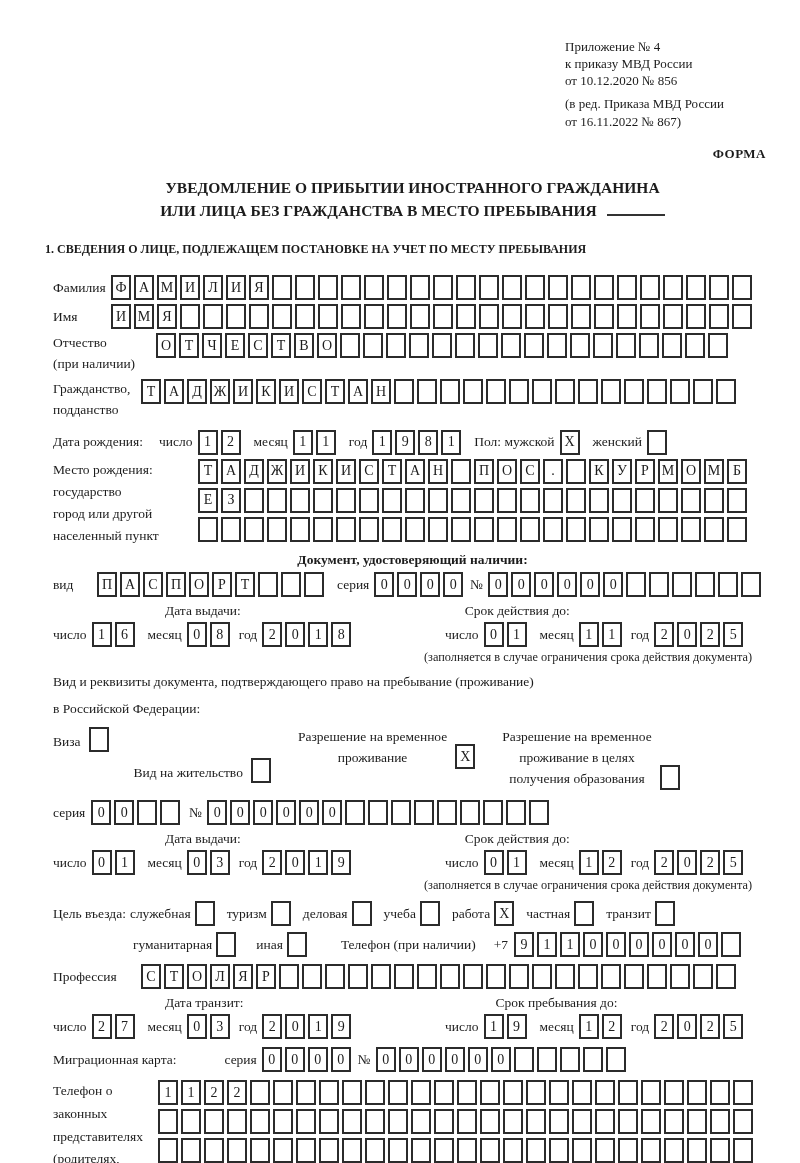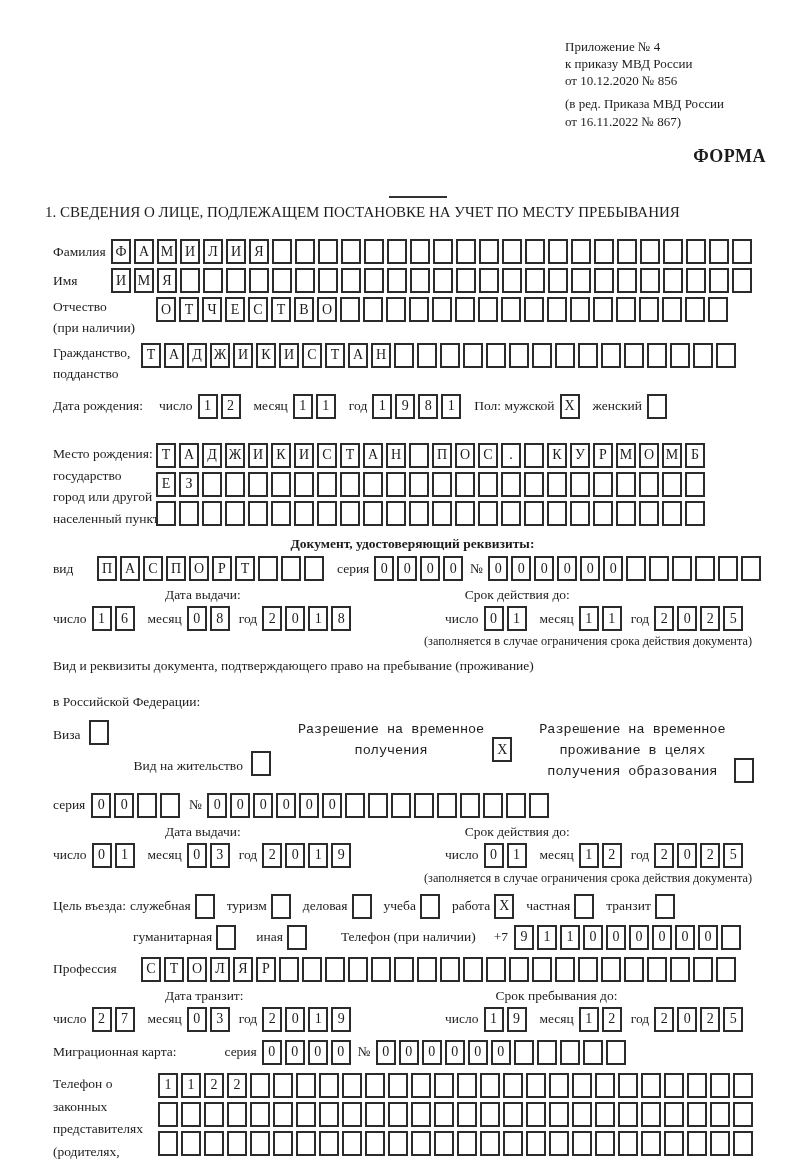--- a/index.html
+++ b/index.html
@@ -6,24 +6,24 @@
   html,body{margin:0;padding:0;background:#e8e8e8;}
   .page{
     width:800px;height:1163px;margin:0 auto;background:#fff;color:#1c1c1c;
     font-family:"Liberation Serif","DejaVu Serif",serif;font-size:13.5px;
     padding:38px 28px 0 53px;position:relative;overflow:hidden;
   }
   
   .ref{margin-left:512px;font-size:13px;line-height:1.32;}
   .ref div{white-space:nowrap;}
   .ref .gap{margin-top:6px;}
-  .forma{text-align:right;padding-right:6px;font-weight:bold;font-size:18px;margin-top:16px;letter-spacing:.5px;}
+  .forma{text-align:right;padding-right:6px;font-weight:bold;font-size:13px;margin-top:16px;letter-spacing:.5px;}
   .title{text-align:center;font-weight:bold;font-size:15.5px;line-height:1.5;margin-top:14px;}
   .uline{display:inline-block;width:58px;border-bottom:2px solid #333;margin-left:10px;height:1em;}
-  .sec{font-weight:normal;font-size:15px;margin-left:-8px;white-space:nowrap;}
+  .sec{font-weight:bold;font-size:12px;margin-top:20px;margin-left:-8px;white-space:nowrap;}
 
   .row{display:flex;align-items:center;margin-top:4px;white-space:nowrap;}
   .row.top{align-items:flex-start;}
   .lbl{flex:0 0 auto;margin-right:6px;}
   .lblcol{flex:0 0 auto;line-height:1.55;}
   .boxes{display:inline-flex;flex:0 0 auto;}
   .box{
     flex:0 0 auto;width:20px;height:25px;border:2px solid #2b2b2b;margin-right:3px;
     display:inline-flex;align-items:center;justify-content:center;
     font-size:14px;background:#fff;
@@ -37,42 +37,43 @@
   .hdrs .h1{margin-left:112px;}
   .hdrs .h2{margin-left:224px;}
   .drow{display:flex;align-items:center;margin-top:3px;}
   .dg{display:flex;align-items:center;}
   .dg1{width:392px;}
   .note{font-size:12.3px;text-align:right;padding-right:20px;margin-top:3px;}
   .intro{margin-top:9px;}
   .opts{display:flex;align-items:flex-start;margin-top:10px;}
   .opt{display:flex;align-items:flex-end;}
   .opt .olbl{margin-right:8px;line-height:1.5;}
-  .opt .stack{text-align:center;line-height:1.55;font-family:Liberation Mono, monospace;}
+  .opt .stack{text-align:center;line-height:1.55;}
   .purpose .sub{margin-right:4px;}
   .purpose .boxes{margin-right:9px;}
   .phone-prefix{margin:0 6px 0 14px;}
 </style>
 </head>
 <body>
 
 <div class="page">
 
   <div class="ref">
     <div>Приложение № 4</div>
     <div>к приказу МВД России</div>
     <div>от 10.12.2020 № 856</div>
     <div class="gap">(в ред. Приказа МВД России</div>
     <div>от 16.11.2022 № 867)</div>
   </div>
 
   <div class="forma">ФОРМА</div>
 
   <div class="title">
-    <div><span class="uline"></span></div>
+    <div>УВЕДОМЛЕНИЕ О ПРИБЫТИИ ИНОСТРАННОГО ГРАЖДАНИНА</div>
+    <div><span>ИЛИ ЛИЦА БЕЗ ГРАЖДАНСТВА В МЕСТО ПРЕБЫВАНИЯ</span><span class="uline"></span></div>
   </div>
 
   <div class="sec">1. СВЕДЕНИЯ О ЛИЦЕ, ПОДЛЕЖАЩЕМ ПОСТАНОВКЕ НА УЧЕТ ПО МЕСТУ ПРЕБЫВАНИЯ</div>
 
   <div class="row" style="margin-top:18px;">
     <span class="lbl" style="width:52px;">Фамилия</span>
     <span class="boxes">
         <span class="box">Ф</span>
         <span class="box">А</span>
         <span class="box">М</span>
@@ -229,21 +230,21 @@
     <span class="sub ml">Пол: мужской</span>
     <span class="boxes">
         <span class="box">X</span>
       </span>
     <span class="sub ml">женский</span>
     <span class="boxes">
         <span class="box"></span>
       </span>
   </div>
 
-  <div class="row top" style="margin-top:24px;">
+  <div class="row top" style="margin-top:4px;gap:42px;">
     <span class="lblcol" style="width:103px;line-height:1.62;">
       <div>Место рождения:</div>
       <div>государство</div>
       <div>город или другой</div>
       <div>населенный пункт</div>
     </span>
     <span class="boxcol">
       <span class="boxes">
           <span class="box">Т</span>
           <span class="box">А</span>
@@ -318,21 +319,21 @@
           <span class="box"></span>
           <span class="box"></span>
           <span class="box"></span>
           <span class="box"></span>
           <span class="box"></span>
           <span class="box"></span>
         </span>
     </span>
   </div>
 
-  <div class="docheading">Документ, удостоверяющий реквизиты:</div>
+  <div class="docheading">Документ, удостоверяющий наличии:</div>
 
   <div class="row">
     <span class="lbl" style="width:38px;">вид</span>
     <span class="boxes">
         <span class="box">П</span>
         <span class="box">А</span>
         <span class="box">С</span>
         <span class="box">П</span>
         <span class="box">О</span>
         <span class="box">Р</span>
@@ -407,39 +408,39 @@
           <span class="box">0</span>
           <span class="box">2</span>
           <span class="box">5</span>
         </span>
     </span>
   </div>
 
   <div class="note">(заполняется в случае ограничения срока действия документа)</div>
 
   <div class="intro">Вид и реквизиты документа, подтверждающего право на пребывание (проживание)</div>
-  <div class="intro" style="margin-top:20px;">в Российской Федерации:</div>
+  <div class="intro" style="margin-top:11px;">в Российской Федерации:</div>
 
   <div class="opts">
     <span class="opt">
       <span class="olbl">Виза</span>
       <span class="boxes">
           <span class="box"></span>
         </span>
     </span>
     <span class="opt" style="margin-left:22px;margin-top:31px;">
       <span class="olbl">Вид на жительство</span>
       <span class="boxes">
           <span class="box"></span>
         </span>
     </span>
     <span class="opt" style="margin-left:24px;">
       <span class="olbl stack">
         <div>Разрешение на временное</div>
-        <div>получения</div>
+        <div>проживание</div>
       </span>
       <span class="boxes">
           <span class="box">X</span>
         </span>
     </span>
     <span class="opt" style="margin-left:24px;">
       <span class="olbl stack">
         <div>Разрешение на временное</div>
         <div>проживание в целях</div>
         <div>получения образования</div>

